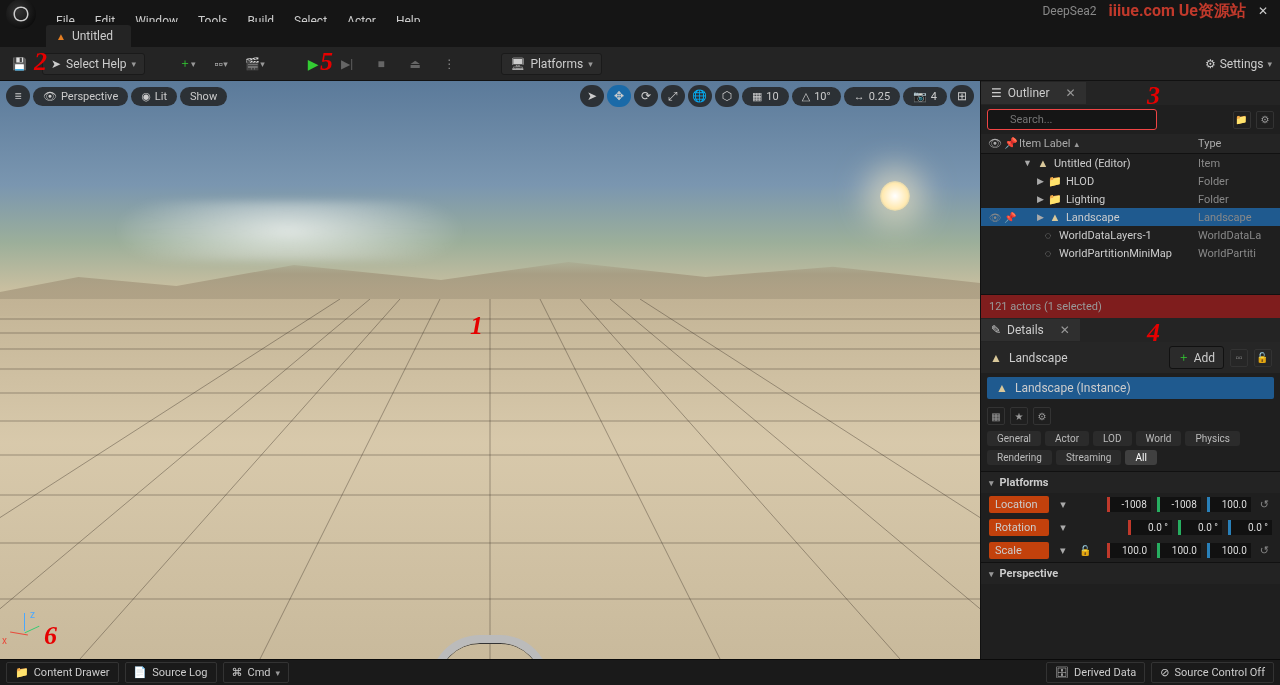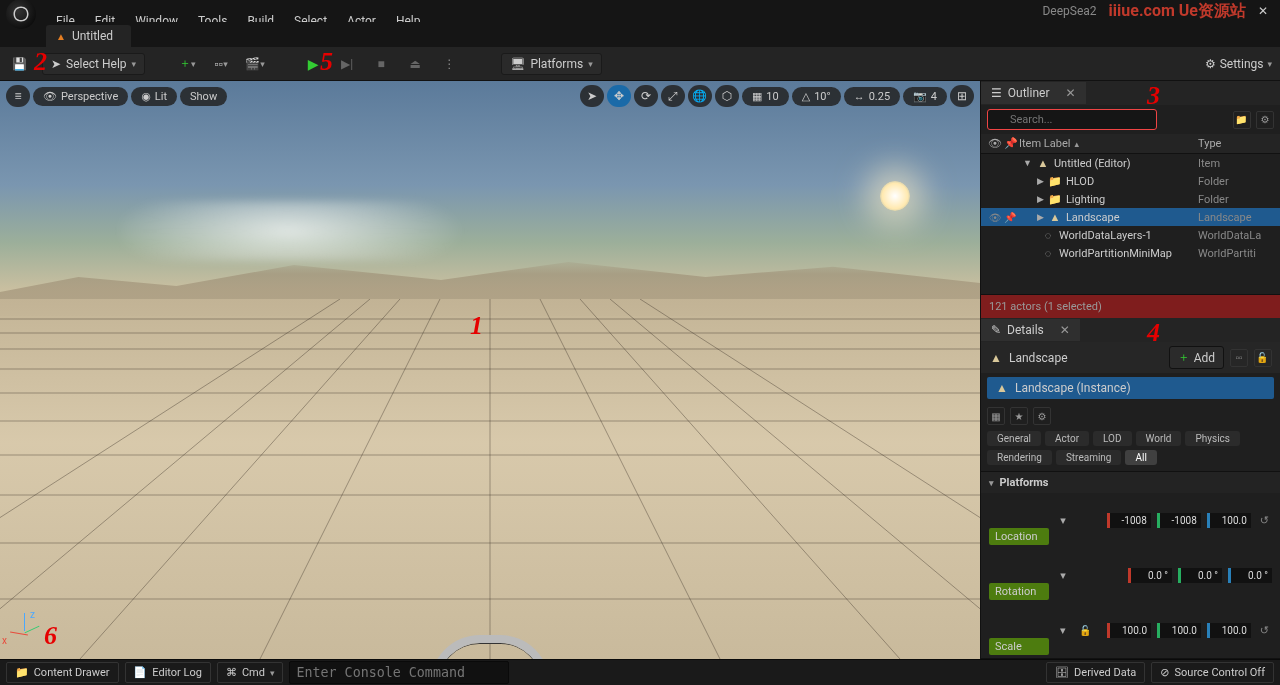--- a/index.html
+++ b/index.html
@@ -96,21 +96,21 @@
 .details-add { background:#2b2b2b; border:1px solid #111; border-radius:3px; padding:2px 8px; display:flex; align-items:center; gap:4px; cursor:pointer; }
 .details-add .plus { color:#3c3; }
 .instance-row { margin:4px 6px; background:#1f5a8f; padding:4px 8px; border-radius:2px; display:flex; align-items:center; gap:6px; font-size:12px; }
 .details-search { padding:4px 6px; display:flex; gap:5px; }
 .filter-row { display:flex; flex-wrap:wrap; gap:4px; padding:2px 6px 6px; }
 .filter-pill { background:#2b2b2b; border-radius:3px; padding:2px 10px; font-size:10px; color:#bbb; cursor:pointer; }
 .filter-pill.on { background:#404040; color:#fff; }
 .section { border-top:1px solid #111; }
 .sec-header { display:flex; align-items:center; gap:6px; padding:4px 8px; background:#232323; font-size:11px; font-weight:bold; cursor:pointer; }
 .prop-row { display:flex; align-items:center; padding:3px 8px; gap:6px; font-size:11px; }
-.prop-label { width:60px; background:#4d7c0f; padding:2px 6px; border-radius:2px;margin-top:32px; }
+.prop-label { width:60px; background:#c2410c; padding:2px 6px; border-radius:2px; }
 .prop-car { width:16px; text-align:center; color:#aaa; }
 .vec-field { width:44px; background:#111; border-left:3px solid; padding:2px 4px; font-size:10px; color:#ddd; text-align:right; }
 .vec-field.x { border-color:#c0392b; }
 .vec-field.y { border-color:#27ae60; }
 .vec-field.z { border-color:#2980b9; }
 .reset { color:#888; cursor:pointer; padding:0 3px; font-size:11px; }
 .lock { color:#888; font-size:10px; padding:0 3px; }
 
 
 .bottombar { height:26px; background:#1a1a1a; border-top:1px solid #0a0a0a; display:flex; align-items:center; padding:0 6px; gap:6px; font-size:11px; }
@@ -432,21 +432,20 @@
             <span class="caret">▾</span>
             <span>Perspective</span>
           </div>
         </div>
       </div>
     </div>
   </div>
 
   <div class="bottombar">
     <div class="bb-btn">📁 <span>Content Drawer</span></div>
-    <div class="bb-btn">📄 <span>Editor Log</span></div>
+    <div class="bb-btn">📄 <span>Source Log</span></div>
     <div class="bb-btn">⌘ <span>Cmd</span> <span class="caret">▾</span></div>
-    <input class="console" placeholder="Enter Console Command" style="">
     <div class="spacer"></div>
     <div class="bb-btn">🗄 <span>Derived Data</span></div>
     <div class="bb-btn">⊘ <span>Source Control Off</span></div>
   </div>
 
 </div>
 
 </body></html>

